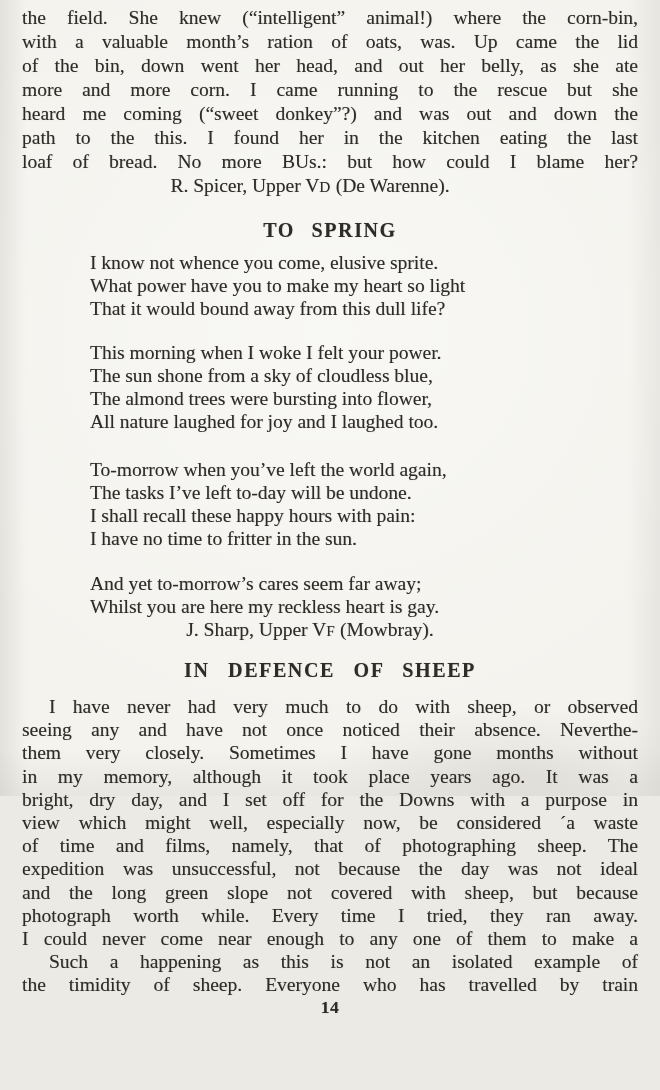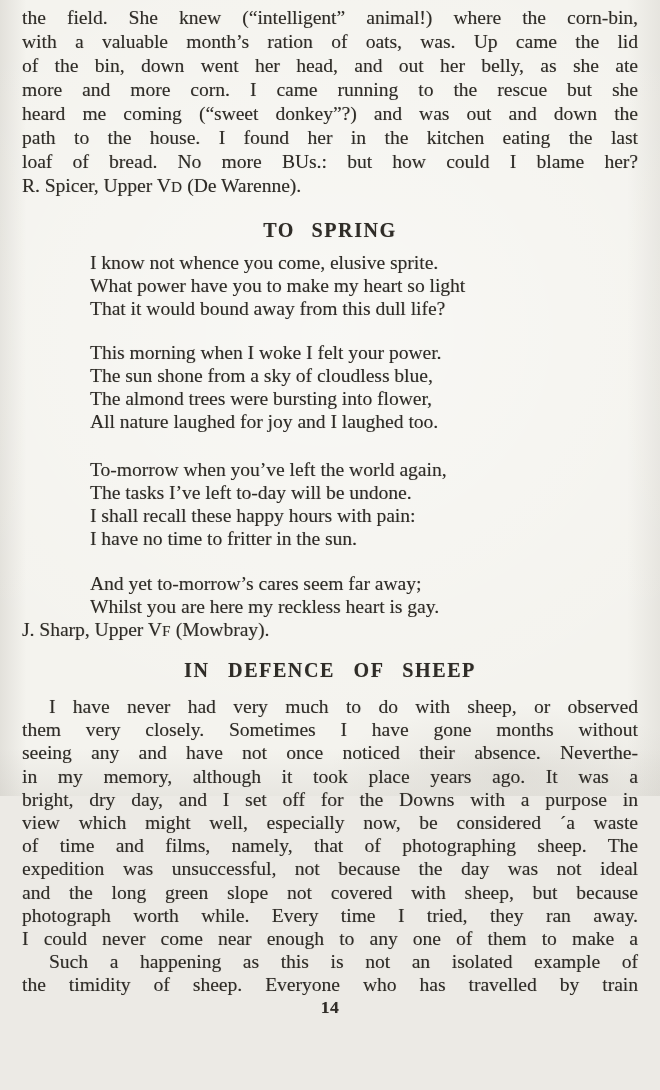--- a/index.html
+++ b/index.html
@@ -21,21 +21,21 @@
       radial-gradient(120% 90% at 50% 42%, rgba(255,255,255,0.40) 0%, rgba(255,255,255,0) 58%),
       linear-gradient(90deg, rgba(198,195,188,0.38) 0%, rgba(245,244,240,0) 4%, rgba(245,244,240,0) 95%, rgba(198,195,188,0.30) 100%),
       linear-gradient(0deg, rgba(203,200,193,0.30) 0%, rgba(245,244,240,0) 6%),
       radial-gradient(40% 12% at 78% 97%, rgba(210,207,200,0.45) 0%, rgba(210,207,200,0) 70%),
       var(--paper, #f4f3ee);
   }
   .line { min-height: 1em; }
   .j { text-align: justify; text-align-last: justify; }
   .ind { padding-left: 27px; }
   .attr {
-    text-align: left;
+    text-align: center;
     padding-right: 40px;
     line-height: 24px;
   }
   .sc { font-size: 0.78em; letter-spacing: 0.5px; }
   .heading {
     text-align: center;
     font-weight: bold;
     font-size: 20px;
     letter-spacing: 1.6px;
     word-spacing: 10px;
@@ -65,21 +65,21 @@
 <body>
 
 <div class="page">
 
   <div id="prose-intro">
       <div class="line j">the field.  She knew (“intelligent” animal!) where the corn-bin,</div>
       <div class="line j">with a valuable month’s ration of oats, was.  Up came the lid</div>
       <div class="line j">of the bin, down went her head, and out her belly, as she ate</div>
       <div class="line j">more and more corn.  I came running to the rescue but she</div>
       <div class="line j">heard me coming (“sweet donkey”?) and was out and down the</div>
-      <div class="line j">path to the house.  I found her in the kitchen eating the last</div>
+      <div class="line j">path to the this.  I found her in the kitchen eating the last</div>
       <div class="line j">loaf of bread.  No more BUs.: but how could I blame her?</div>
     </div>
 
   <div class="attr">
     <span>R. Spicer, Upper V</span><span class="sc">D</span><span> (De Warenne).</span>
   </div>
 
   <div id="poem-title" class="heading">TO SPRING</div>
 
   <div class="poem">
@@ -107,22 +107,22 @@
     </div>
 
   <div id="poem-attr" class="attr">
     <span>J. Sharp, Upper V</span><span class="sc">F</span><span> (Mowbray).</span>
   </div>
 
   <div id="essay-title" class="heading">IN DEFENCE OF SHEEP</div>
 
   <div id="essay-para1" class="essay-para">
       <div class="line j ind">I have never had very much to do with sheep, or observed</div>
+      <div class="line j">seeing any and have not once noticed their absence.  Neverthe-</div>
       <div class="line j">them very closely.  Sometimes I have gone months without</div>
-      <div class="line j">seeing any and have not once noticed their absence.  Neverthe-</div>
       <div class="line j">in my memory, although it took place years ago.  It was a</div>
       <div class="line j">bright, dry day, and I set off for the Downs with a purpose in</div>
       <div class="line j">view which might well, especially now, be considered ´a waste</div>
       <div class="line j">of time and films, namely, that of photographing sheep.  The</div>
       <div class="line j">expedition was unsuccessful, not because the day was not ideal</div>
       <div class="line j">and the long green slope not covered with sheep, but because</div>
       <div class="line j">photograph worth while.  Every time I tried, they ran away.</div>
       <div class="line j">I could never come near enough to any one of them to make a</div>
     </div>
 

